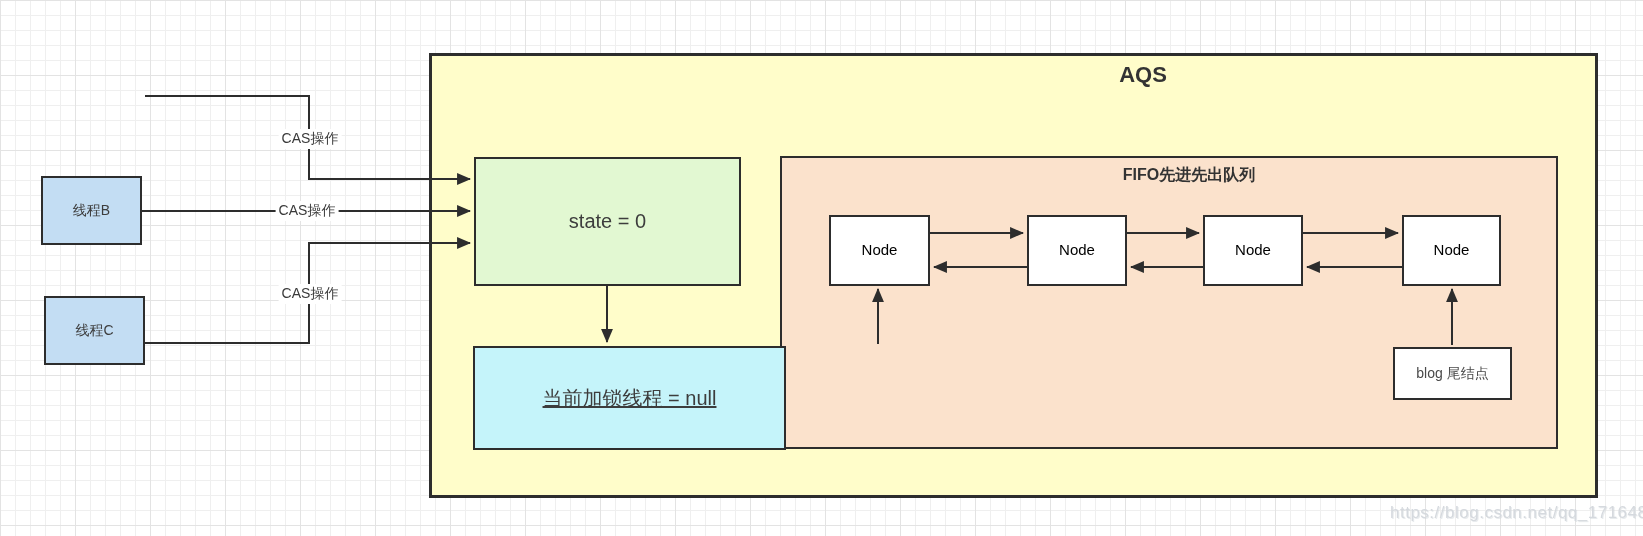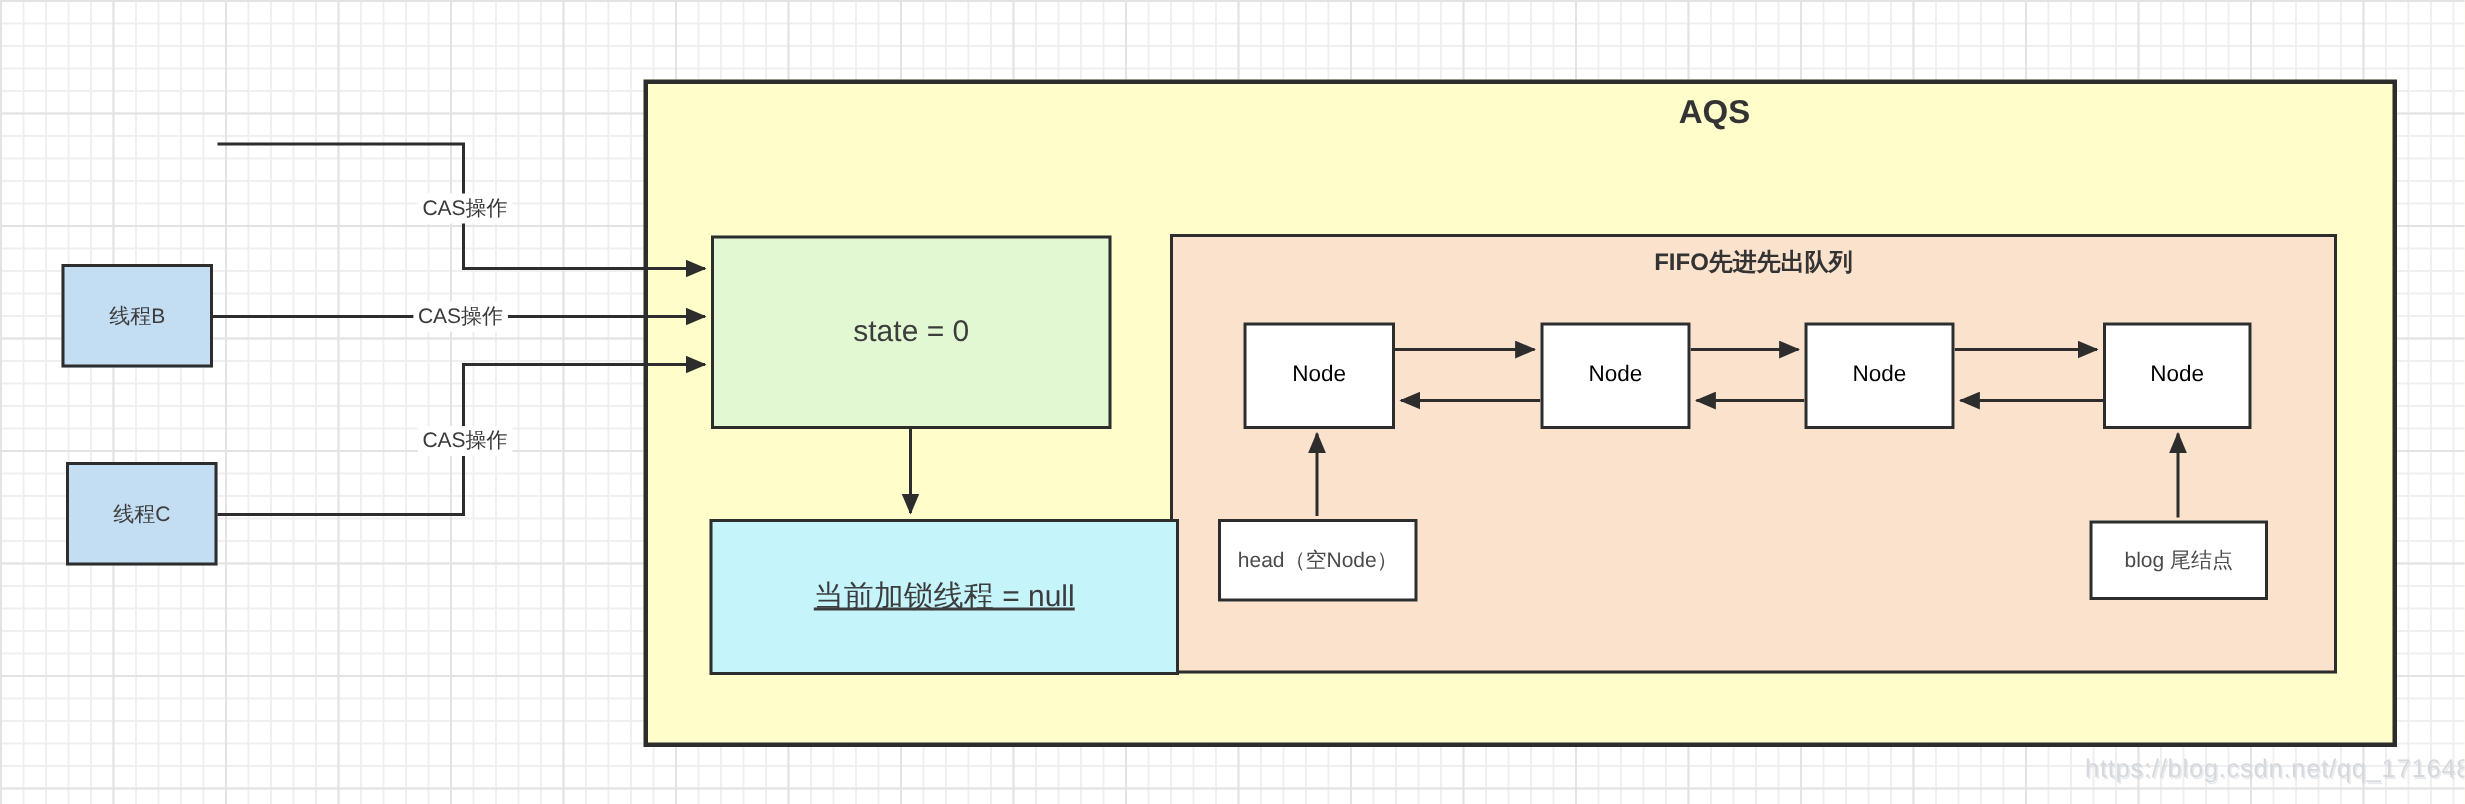--- a/index.html
+++ b/index.html
@@ -30,21 +30,21 @@
   #owner-box { left:473px; top:346px; width:313px; height:104px; background:#c5f4fa; font-size:20px;text-decoration:underline; }
   .thread    { width:101px; height:69px; background:#c3ddf3; font-size:14px; }
   .node      { top:215px; height:71px; background:#ffffff; font-size:15px; color:#000000; }
   .ptr       { background:#ffffff; font-size:14px; color:#4a4a4a; }
   .cas-label {
     position:absolute; z-index:5; background:#ffffff; color:#3a3a3a;
     font-size:14px; padding:1px 3px; transform:translate(-50%,-50%);
     white-space:nowrap;
   }
   #aqs-title  { top:62px;  font-size:22px; font-weight:bold; z-index:4; }
-  #fifo-title { top:165px; font-size:16px; font-weight:bold; z-index:4; }
+  #fifo-title { top:165px; font-size:16px; font-weight:bold; z-index:4;padding-left:20px; }
   #watermark {
     position:absolute; left:1390px; top:503px; z-index:6;
     font-size:17px; color:#d5d9de; letter-spacing:0.5px; white-space:nowrap;
     text-shadow:1px 1px 0 rgba(205,210,216,0.45);
   }
 </style>
 </head>
 <body>
 
 <div id="canvas">
@@ -71,32 +71,31 @@
       <path d="M930,233 L1023,233" marker-end="url(#arr)"></path>
       <path d="M1027,267 L934,267" marker-end="url(#arr)"></path>
       <path d="M1127,233 L1199,233" marker-end="url(#arr)"></path>
       <path d="M1203,267 L1131,267" marker-end="url(#arr)"></path>
       <path d="M1303,233 L1398,233" marker-end="url(#arr)"></path>
       <path d="M1402,267 L1307,267" marker-end="url(#arr)"></path>
     </g>
   </svg>
 
   <div class="shape thread lvl4" style="left:41px; top:176px;">线程B</div>
-  <div class="shape thread lvl4" style="left:44px; top:308px;">线程C</div>
+  <div class="shape thread lvl4" style="left:44px; top:296px;">线程C</div>
 
   <div class="cas-label" style="left:310px; top:139px;">CAS操作</div>
   <div class="cas-label" style="left:307px; top:211px;">CAS操作</div>
   <div class="cas-label" style="left:310px; top:294px;">CAS操作</div>
 
   <div id="state-box" class="shape lvl4">state = 0</div>
   <div id="owner-box" class="shape lvl4">当前加锁线程 = null</div>
 
   <div class="shape node lvl4" style="left:829px;  width:101px;">Node</div>
   <div class="shape node lvl4" style="left:1027px; width:100px;">Node</div>
   <div class="shape node lvl4" style="left:1203px; width:100px;">Node</div>
   <div class="shape node lvl4" style="left:1402px; width:99px;">Node</div>
 
-  <div class="shape ptr lvl4" style="left:812px;  top:346px; width:133px; height:55px;">head（空Node）</div>
   <div class="shape ptr lvl4" style="left:1393px; top:347px; width:119px; height:53px;">blog 尾结点</div>
 
   <div id="watermark">https://blog.csdn.net/qq_17164811</div>
 
 </div>
 
 </body></html>

